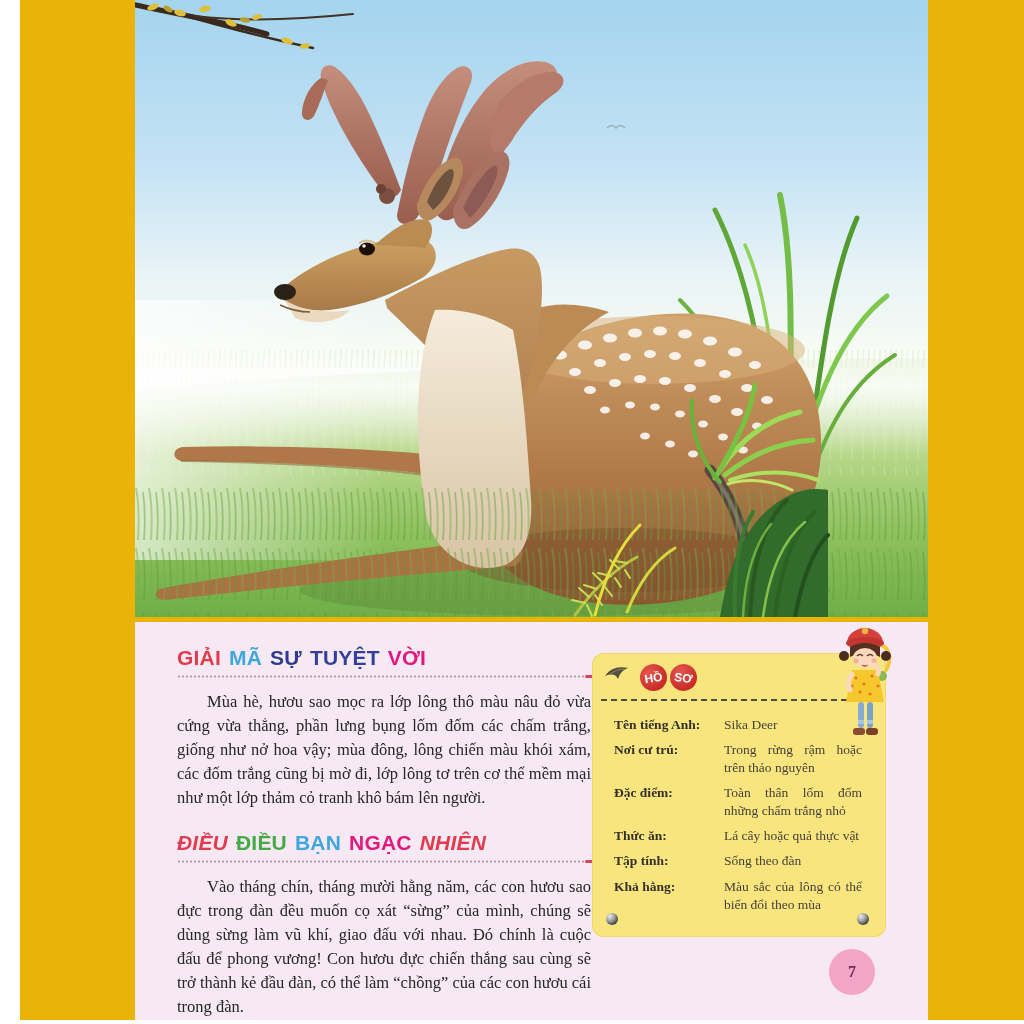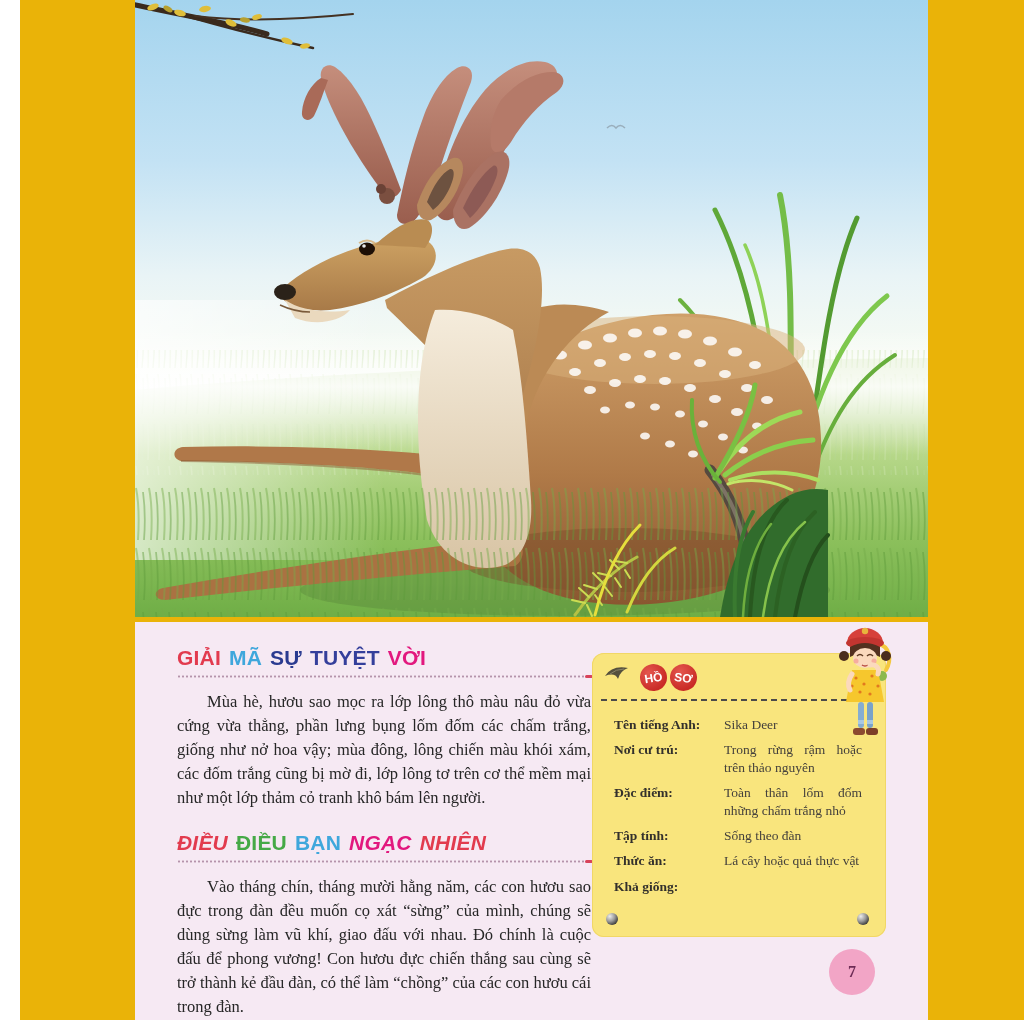--- a/index.html
+++ b/index.html
@@ -280,21 +280,21 @@
     </svg>
   </div>
 
   <div class="panel">
 
     <div class="text-col">
       <h2 class="section-heading"><span style="color: rgb(226, 59, 78);">GIẢI</span><span style="color: rgb(63, 167, 220);">MÃ</span><span style="color: rgb(42, 59, 144);">SỰ</span><span style="color: rgb(52, 63, 155);">TUYỆT</span><span style="color: rgb(226, 24, 126);">VỜI</span></h2>
       <div class="dotted-rule"></div>
       <p class="section-body">Mùa hè, hươu sao mọc ra lớp lông thô màu nâu đỏ vừa cứng vừa thẳng, phần lưng bụng lốm đốm các chấm trắng, giống như nở hoa vậy; mùa đông, lông chiến màu khói xám, các đốm trắng cũng bị mờ đi, lớp lông tơ trên cơ thể mềm mại như một lớp thảm cỏ tranh khô bám lên người.</p>
 
-      <h2 class="section-heading"><span style="color: rgb(226, 59, 78); font-style: italic;">ĐIỀU</span><span style="color: rgb(69, 169, 70);">ĐIỀU</span><span style="color: rgb(63, 167, 220);">BẠN</span><span style="color: rgb(226, 24, 126); font-style: italic;">NGẠC</span><span style="color: rgb(226, 59, 78); font-style: italic;">NHIÊN</span></h2>
+      <h2 class="section-heading"><span style="color: rgb(226, 59, 78); font-style: italic;">ĐIỀU</span><span style="color: rgb(69, 169, 70);">ĐIỀU</span><span style="color: rgb(63, 167, 220);">BẠN</span><span style="color: rgb(226, 24, 126);">NGẠC</span><span style="color: rgb(226, 59, 78); font-style: italic;">NHIÊN</span></h2>
       <div class="dotted-rule"></div>
       <p class="section-body">Vào tháng chín, tháng mười hằng năm, các con hươu sao đực trong đàn đều muốn cọ xát “sừng” của mình, chúng sẽ dùng sừng làm vũ khí, giao đấu với nhau. Đó chính là cuộc đấu để phong vương! Con hươu đực chiến thắng sau cùng sẽ trở thành kẻ đầu đàn, có thể làm “chồng” của các con hươu cái trong đàn.</p>
     </div>
 
     <div class="profile-card">
       <div class="card-head">
         <svg class="bird-ic" width="26" height="18" viewBox="0 0 26 18">
           <path d="M1,13 Q8,2 24,5 Q16,8 14,16 Q11,9 1,13 Z" fill="#55503d"></path>
           <path d="M6,11 Q12,6 20,6" stroke="#8a8468" stroke-width="1" fill="none"></path>
         </svg>
@@ -347,29 +347,30 @@
           </div>
           <div class="card-row">
             <div class="card-label">Nơi cư trú:</div>
             <div class="card-value">Trong rừng rậm hoặc trên thảo nguyên</div>
           </div>
           <div class="card-row">
             <div class="card-label">Đặc điểm:</div>
             <div class="card-value">Toàn thân lốm đốm những chấm trắng nhỏ</div>
           </div>
           <div class="card-row">
+            <div class="card-label">Thức ăn:</div>
+            <div class="card-value">Lá cây hoặc quả thực vật</div>
+          </div>
+          <div class="card-row">
             <div class="card-label">Tập tính:</div>
             <div class="card-value">Sống theo đàn</div>
           </div>
           <div class="card-row">
-            <div class="card-label">Thức ăn:</div>
-            <div class="card-value">Lá cây hoặc quả thực vật</div>
-          </div>
-          <div class="card-row">
-            <div class="card-label">Khả giống:</div>
+            <div class="card-label">Khả hằng:</div>
+            <div class="card-value">Màu sắc của lông có thể biến đổi theo mùa</div>
           </div>
         </div>
 
       <div class="pin left"></div>
       <div class="pin right"></div>
     </div>
 
     <div class="page-number">
       <span>7</span>
     </div>

